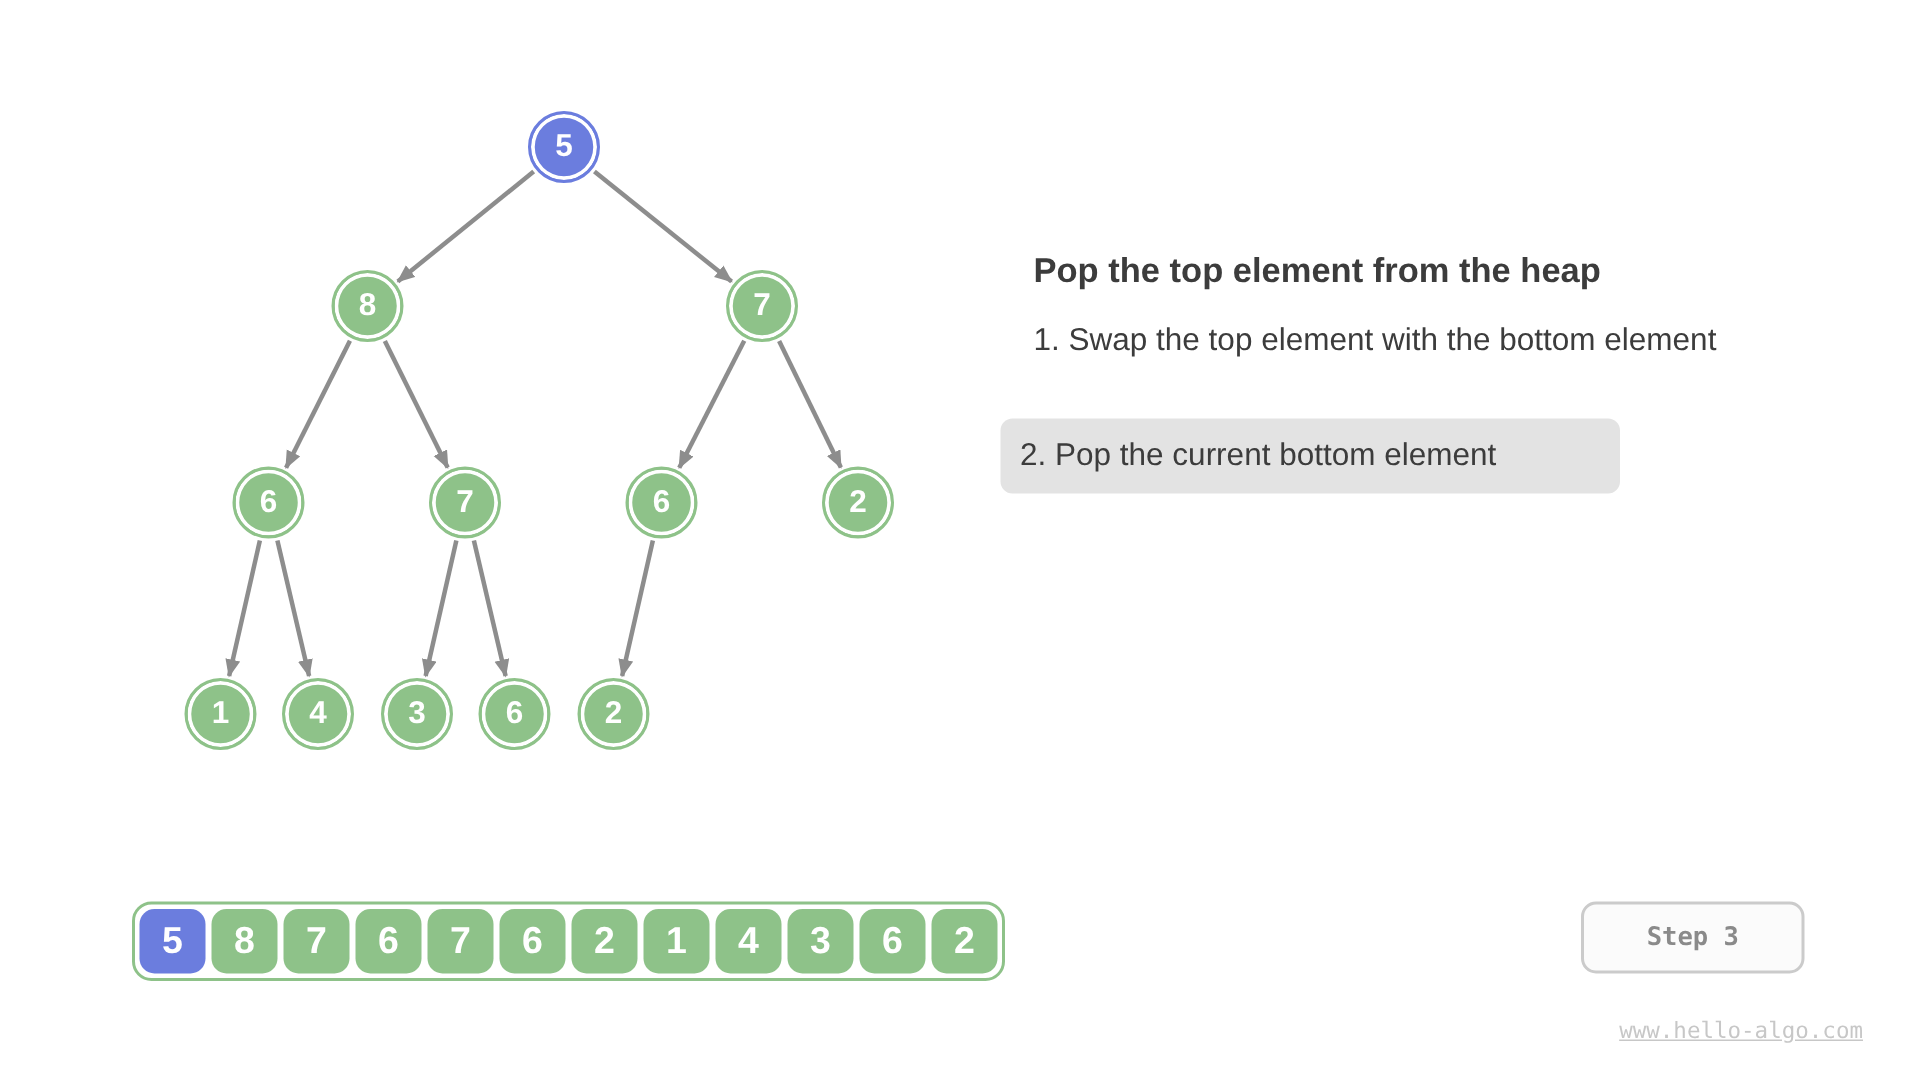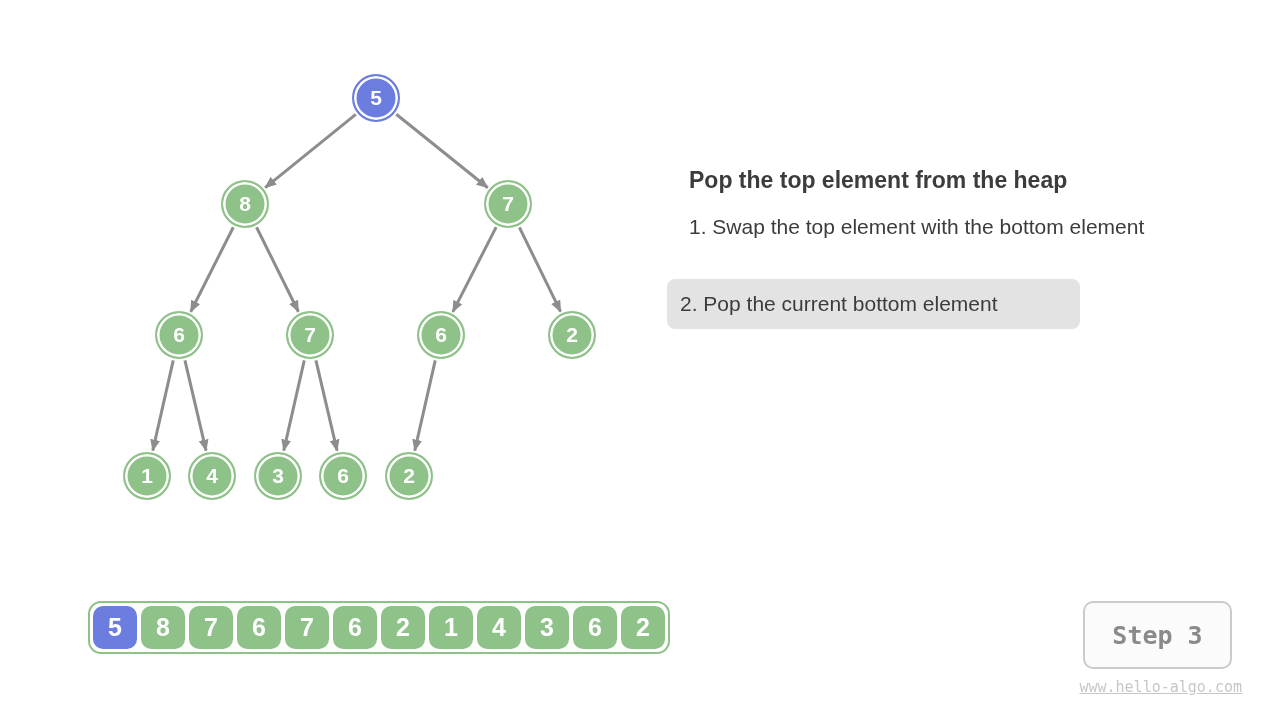--- a/index.html
+++ b/index.html
@@ -56,25 +56,25 @@
   .cell{
     width:44px;height:43px;border-radius:10px;
     display:flex;align-items:center;justify-content:center;
     color:#ffffff;font-size:25px;font-weight:bold;
   }
   .cell.green{background:var(--node-green);}
   .cell.blue{background:var(--node-blue);}
 
   
   .step-btn{
-    position:absolute;left:1083px;top:601px;width:149px;height:68px;
+    position:absolute;left:1054px;top:601px;width:149px;height:48px;
     border:2px solid var(--button-border);border-radius:10px;background:var(--button-bg);
     display:flex;align-items:center;justify-content:center;
     font-family:"DejaVu Sans Mono",monospace;font-weight:bold;
-    font-size:25px;color:var(--button-text);
+    font-size:17px;color:var(--button-text);
   }
   .watermark{
     position:absolute;right:38px;top:678px;
     font-family:"DejaVu Sans Mono",monospace;font-size:15px;
     color:var(--watermark-text);white-space:nowrap;text-decoration:underline;
   }
 </style>
 </head>
 <body>
 

